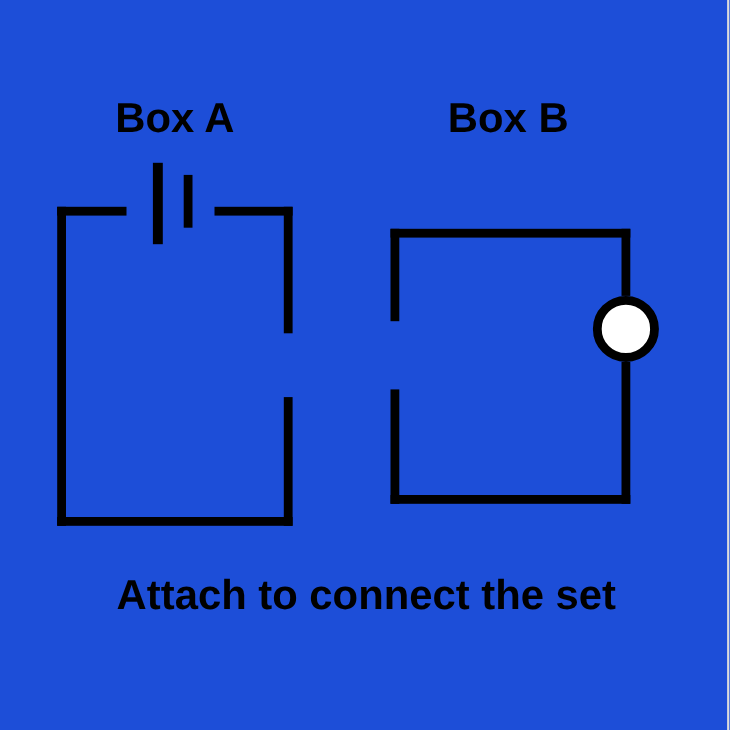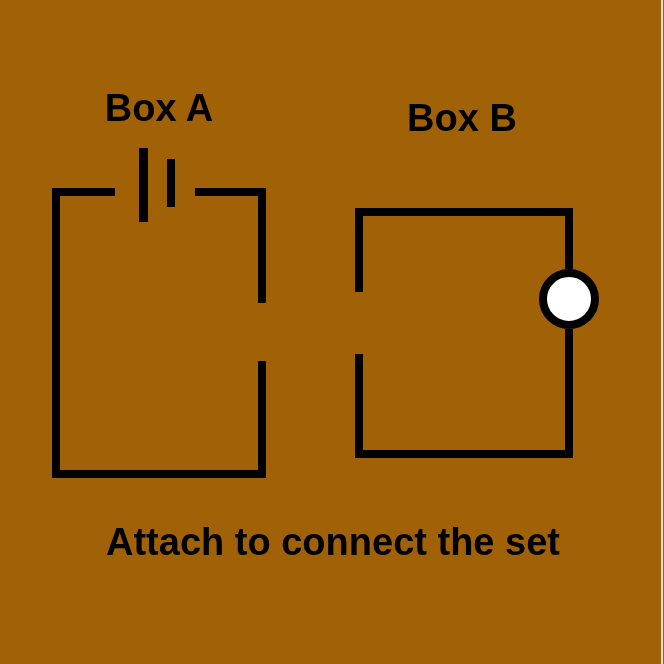--- a/index.html
+++ b/index.html
@@ -4,36 +4,36 @@
 <style>
   html, body {
     margin: 0;
     padding: 0;
     background: #ffffff;
   }
   #canvas {
     position: relative;
     width: 664px;
     height: 664px;
-    background: #a16207;
+    background: #1d4ed8;
     overflow: hidden;
     font-family: "Liberation Sans", sans-serif;
   }
   .txt {
     position: absolute;
     color: #000000;
     font-weight: 700;
     font-size: 38px;
     line-height: 44px;
     text-align: center;
     letter-spacing: 0px;
     white-space: nowrap;
   }
   #label-a { left: 39px;  top: 86px;  width: 240px; }
-  #label-b { left: 344px; top: 86px;  width: 236px; margin-top: 10px; }
+  #label-b { left: 344px; top: 86px;  width: 236px; }
   #caption { left: 1px;   top: 520px; width: 664px; }
 
   .grp { position: absolute; left: 0; top: 0; width: 664px; height: 664px; }
   .seg { position: absolute; background: #000000; }
 
   
   #boxA-top-left     { left: 52px;  top: 188px; width: 63px;  height: 8px; }
   #boxA-top-right    { left: 195px; top: 188px; width: 71px;  height: 8px; }
   #boxA-left         { left: 52px;  top: 188px; width: 8px;   height: 290px; }
   #boxA-bottom       { left: 52px;  top: 470px; width: 214px; height: 8px; }

